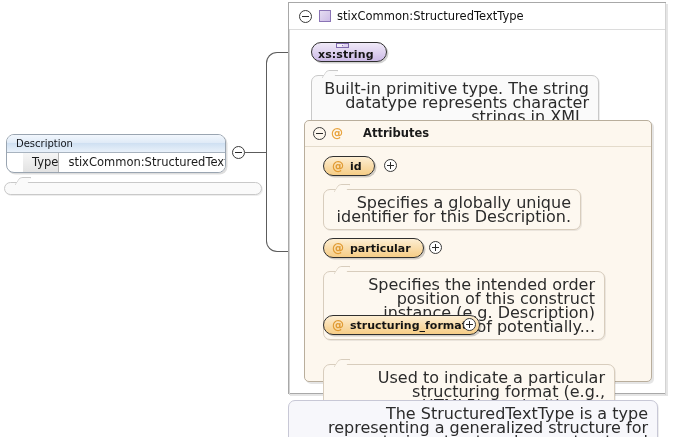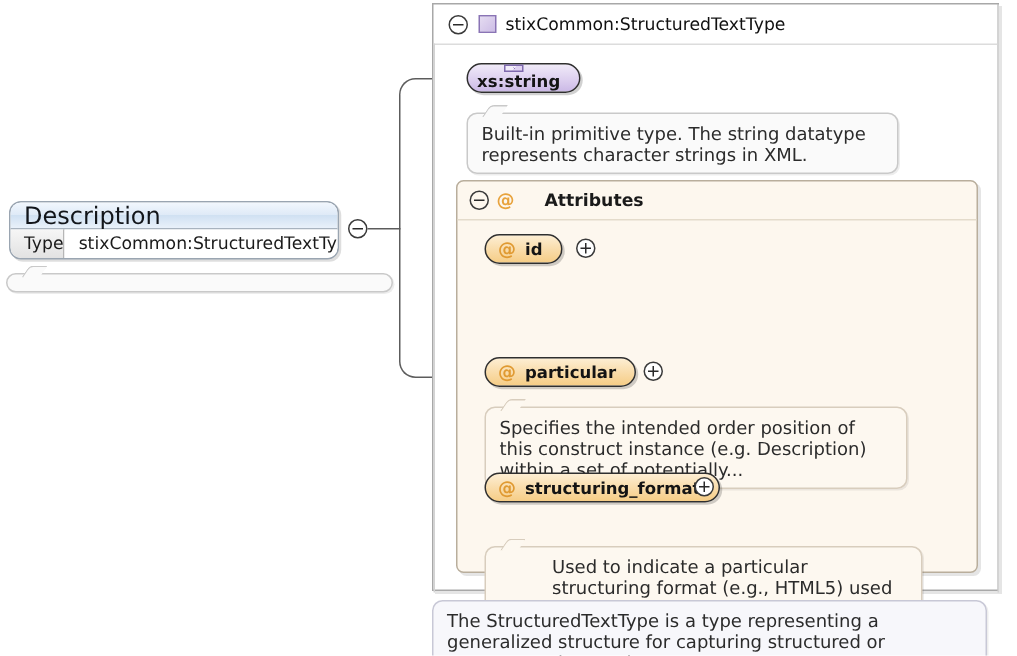--- a/index.html
+++ b/index.html
@@ -19,24 +19,25 @@
   }
 
   
   .anno {
     position: absolute;
     box-sizing: border-box;
     background: #fafafa;
     border: 1px solid #c9c9c9;
     border-radius: 7px;
     padding: 6px 9px 5px 9px;
-    font-size: 12px;
+    font-size: 16px;
     line-height: 14px;
     color: #2b2b2b;
     box-shadow: 1px 1px 0 rgba(0,0,0,0.07);
+    text-align: right;
   }
   .anno .ptr {
     position: absolute;
     top: -6px;
     left: 12px;
     width: 11px;
     height: 7px;
     background: #fafafa;
     border-left: 1px solid #c9c9c9;
     border-top: 1px solid #c9c9c9;
@@ -62,30 +63,31 @@
     border: 1px solid #9aa5b1;
     border-radius: 8px;
     background: #ffffff;
     box-shadow: 1.5px 1.5px 0 rgba(0,0,0,0.13);
     overflow: hidden;
   }
   .elem-title {
     height: 17px;
     line-height: 17px;
     padding: 0 0 0 9px;
-    font-size: 16px;
+    font-size: 10px;
     color: #12151a;
     background: linear-gradient(to bottom, #f2f7fd 0%, #dfeaf7 48%, #cfe0f2 49%, #e9f1fa 100%);
     border-bottom: 1px solid #a8b3bf;
   }
   .elem-type-row {
     display: flex;
     height: 19px;
     line-height: 19px;
     font-size: 11.5px;
+    margin-left: 16px;
   }
   .elem-type-label {
     width: 48px;
     padding-left: 9px;
     box-sizing: border-box;
     background: linear-gradient(to bottom, #f6f6f6, #e2e2e2);
     border-right: 1px solid #b6b6b6;
     color: #1a1a1a;
   }
   .elem-type-value {
@@ -318,20 +320,24 @@
     <span class="circ"></span>
     <span class="at-sign">@</span>
     <span class="attr-header-label">Attributes</span>
   </div>
 
   <div class="capsule amber" style="left:18px; top:35px;">
     <span class="at">@</span>
     <span>id</span>
   </div>
   <div class="circ plus" style="left:79px; top:38px;"></div>
+  <div class="anno warm" style="left:18px; top:68px; width:258px;">
+    <span class="ptr"></span>
+    <span>Specifies a globally unique identifier for this Description.</span>
+  </div>
 
   <div class="capsule amber" style="left:18px; top:117px;">
     <span class="at">@</span>
     <span>particular</span>
   </div>
   <div class="circ plus" style="left:124px; top:120px;"></div>
   <div class="anno warm" style="left:18px; top:150px; width:282px;">
     <span class="ptr"></span>
     <span>Specifies the intended order position of this construct instance (e.g. Description) within a set of potentially...</span>
   </div>

